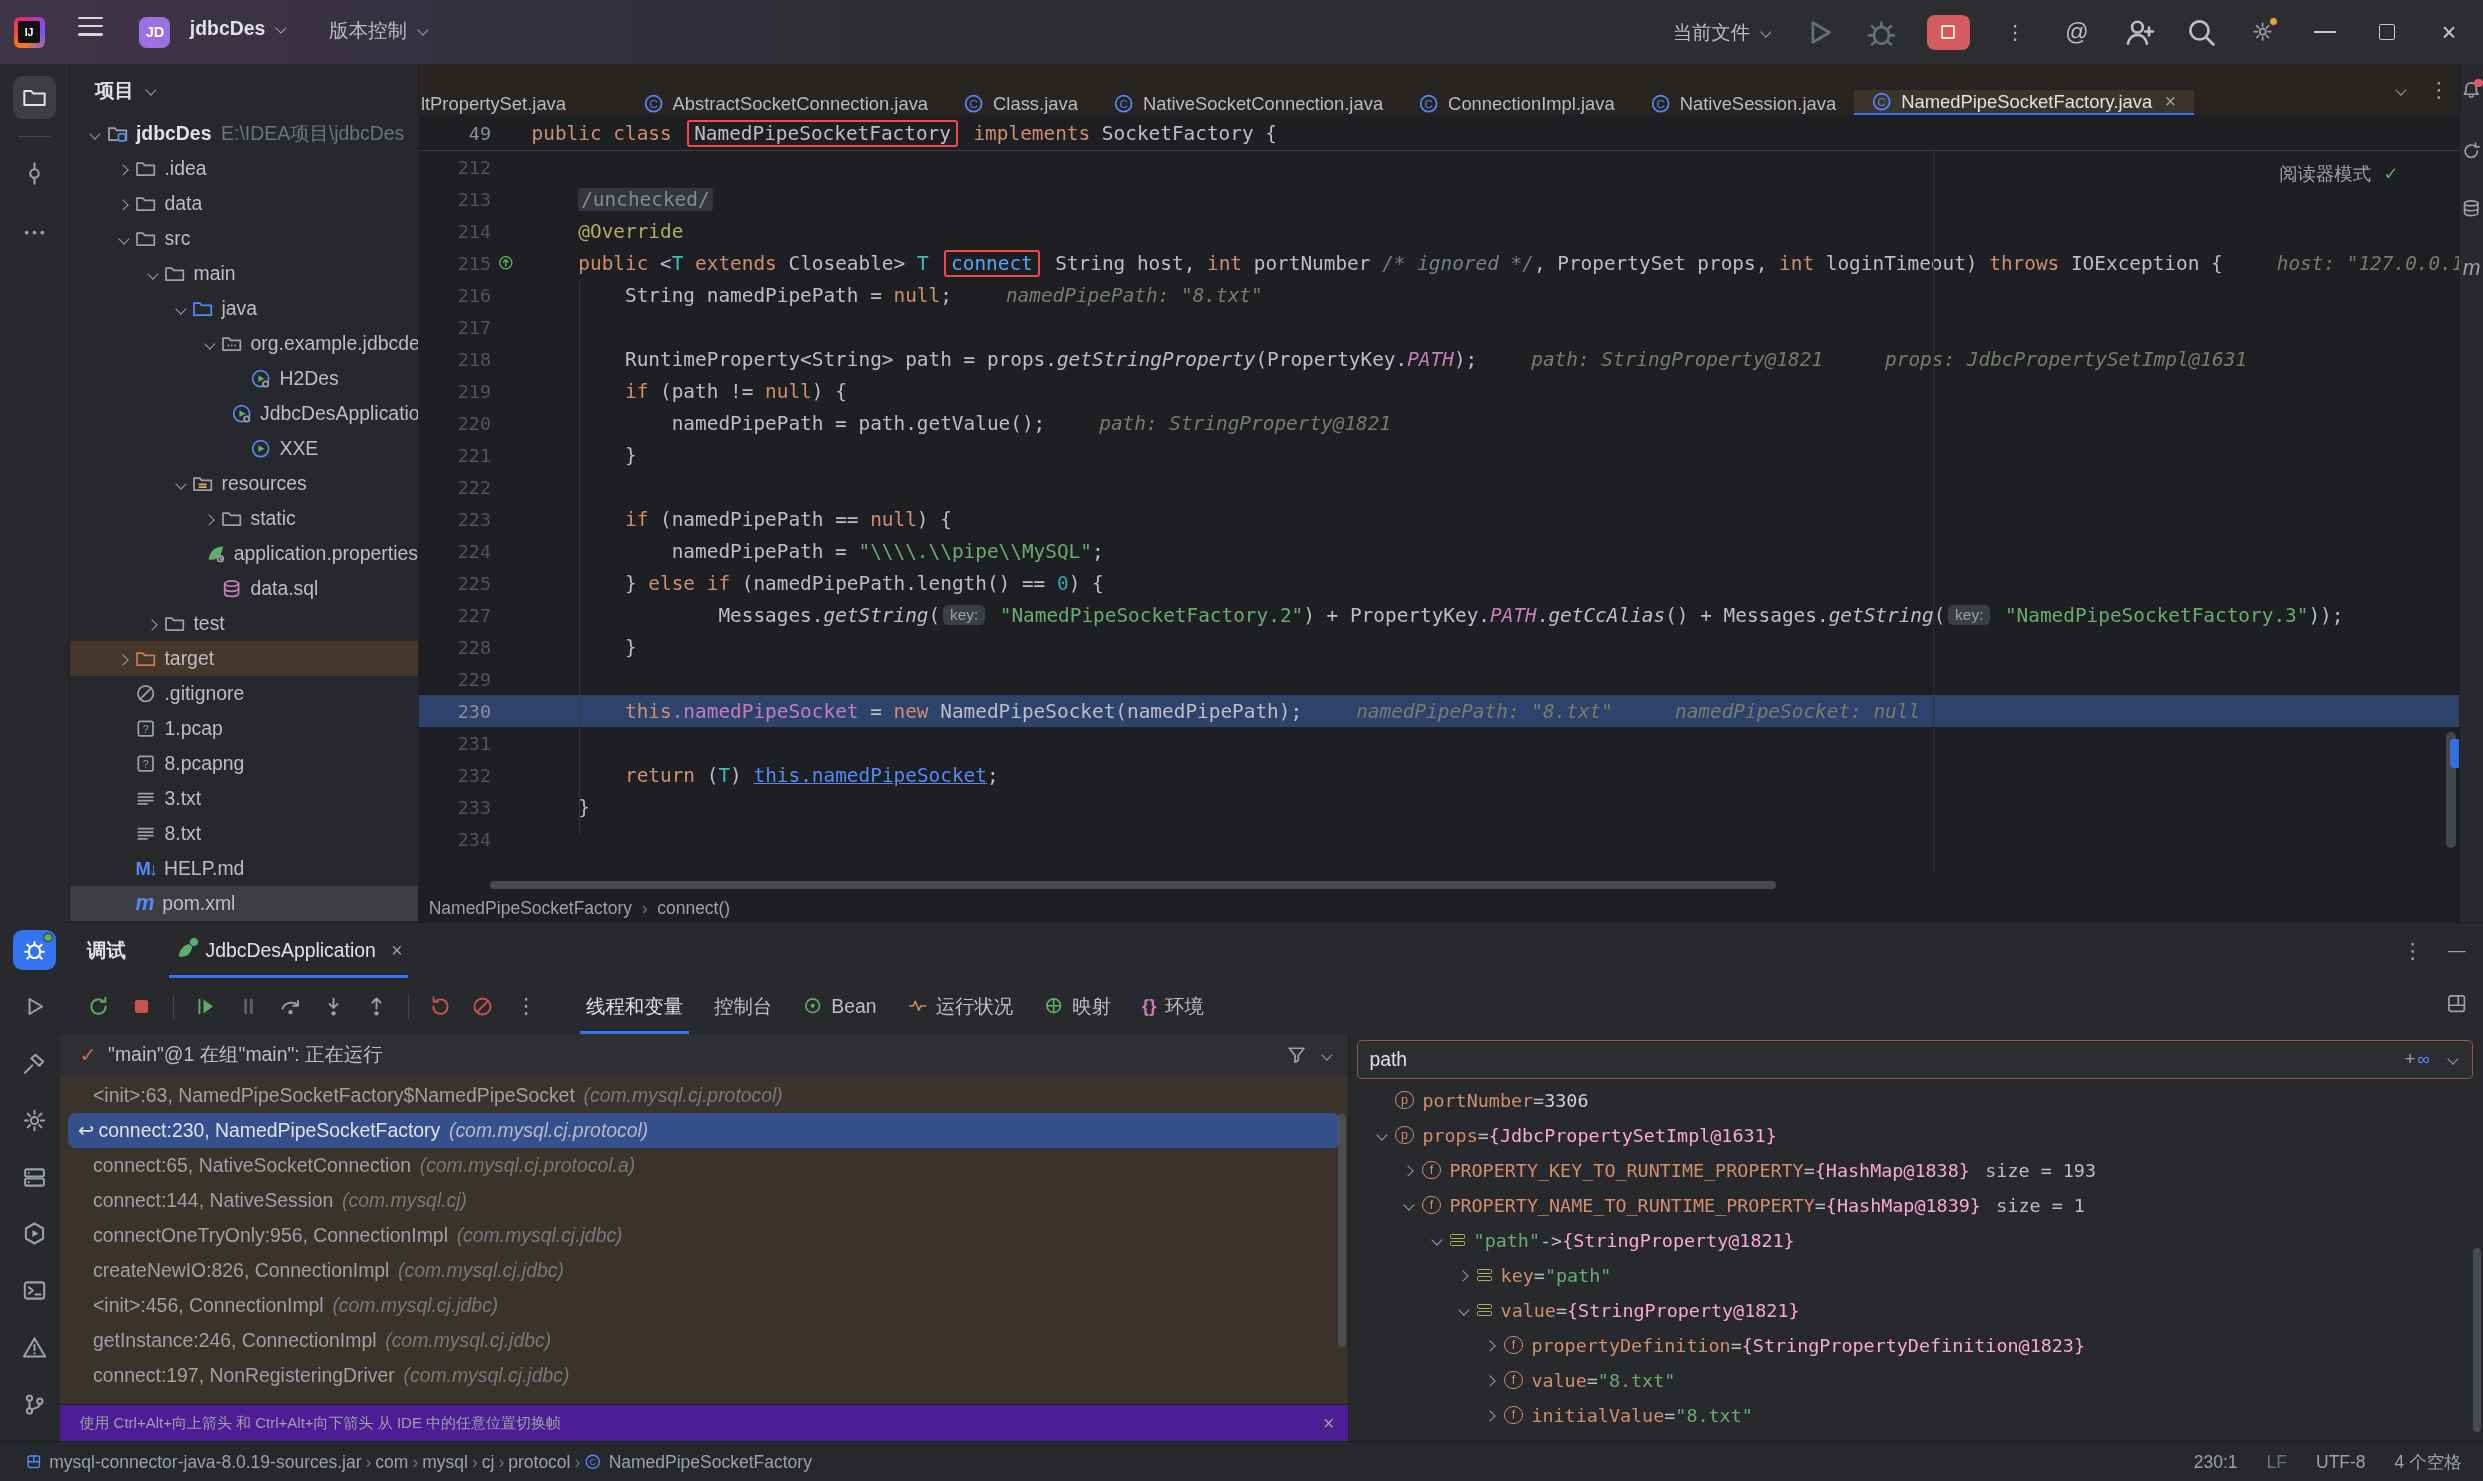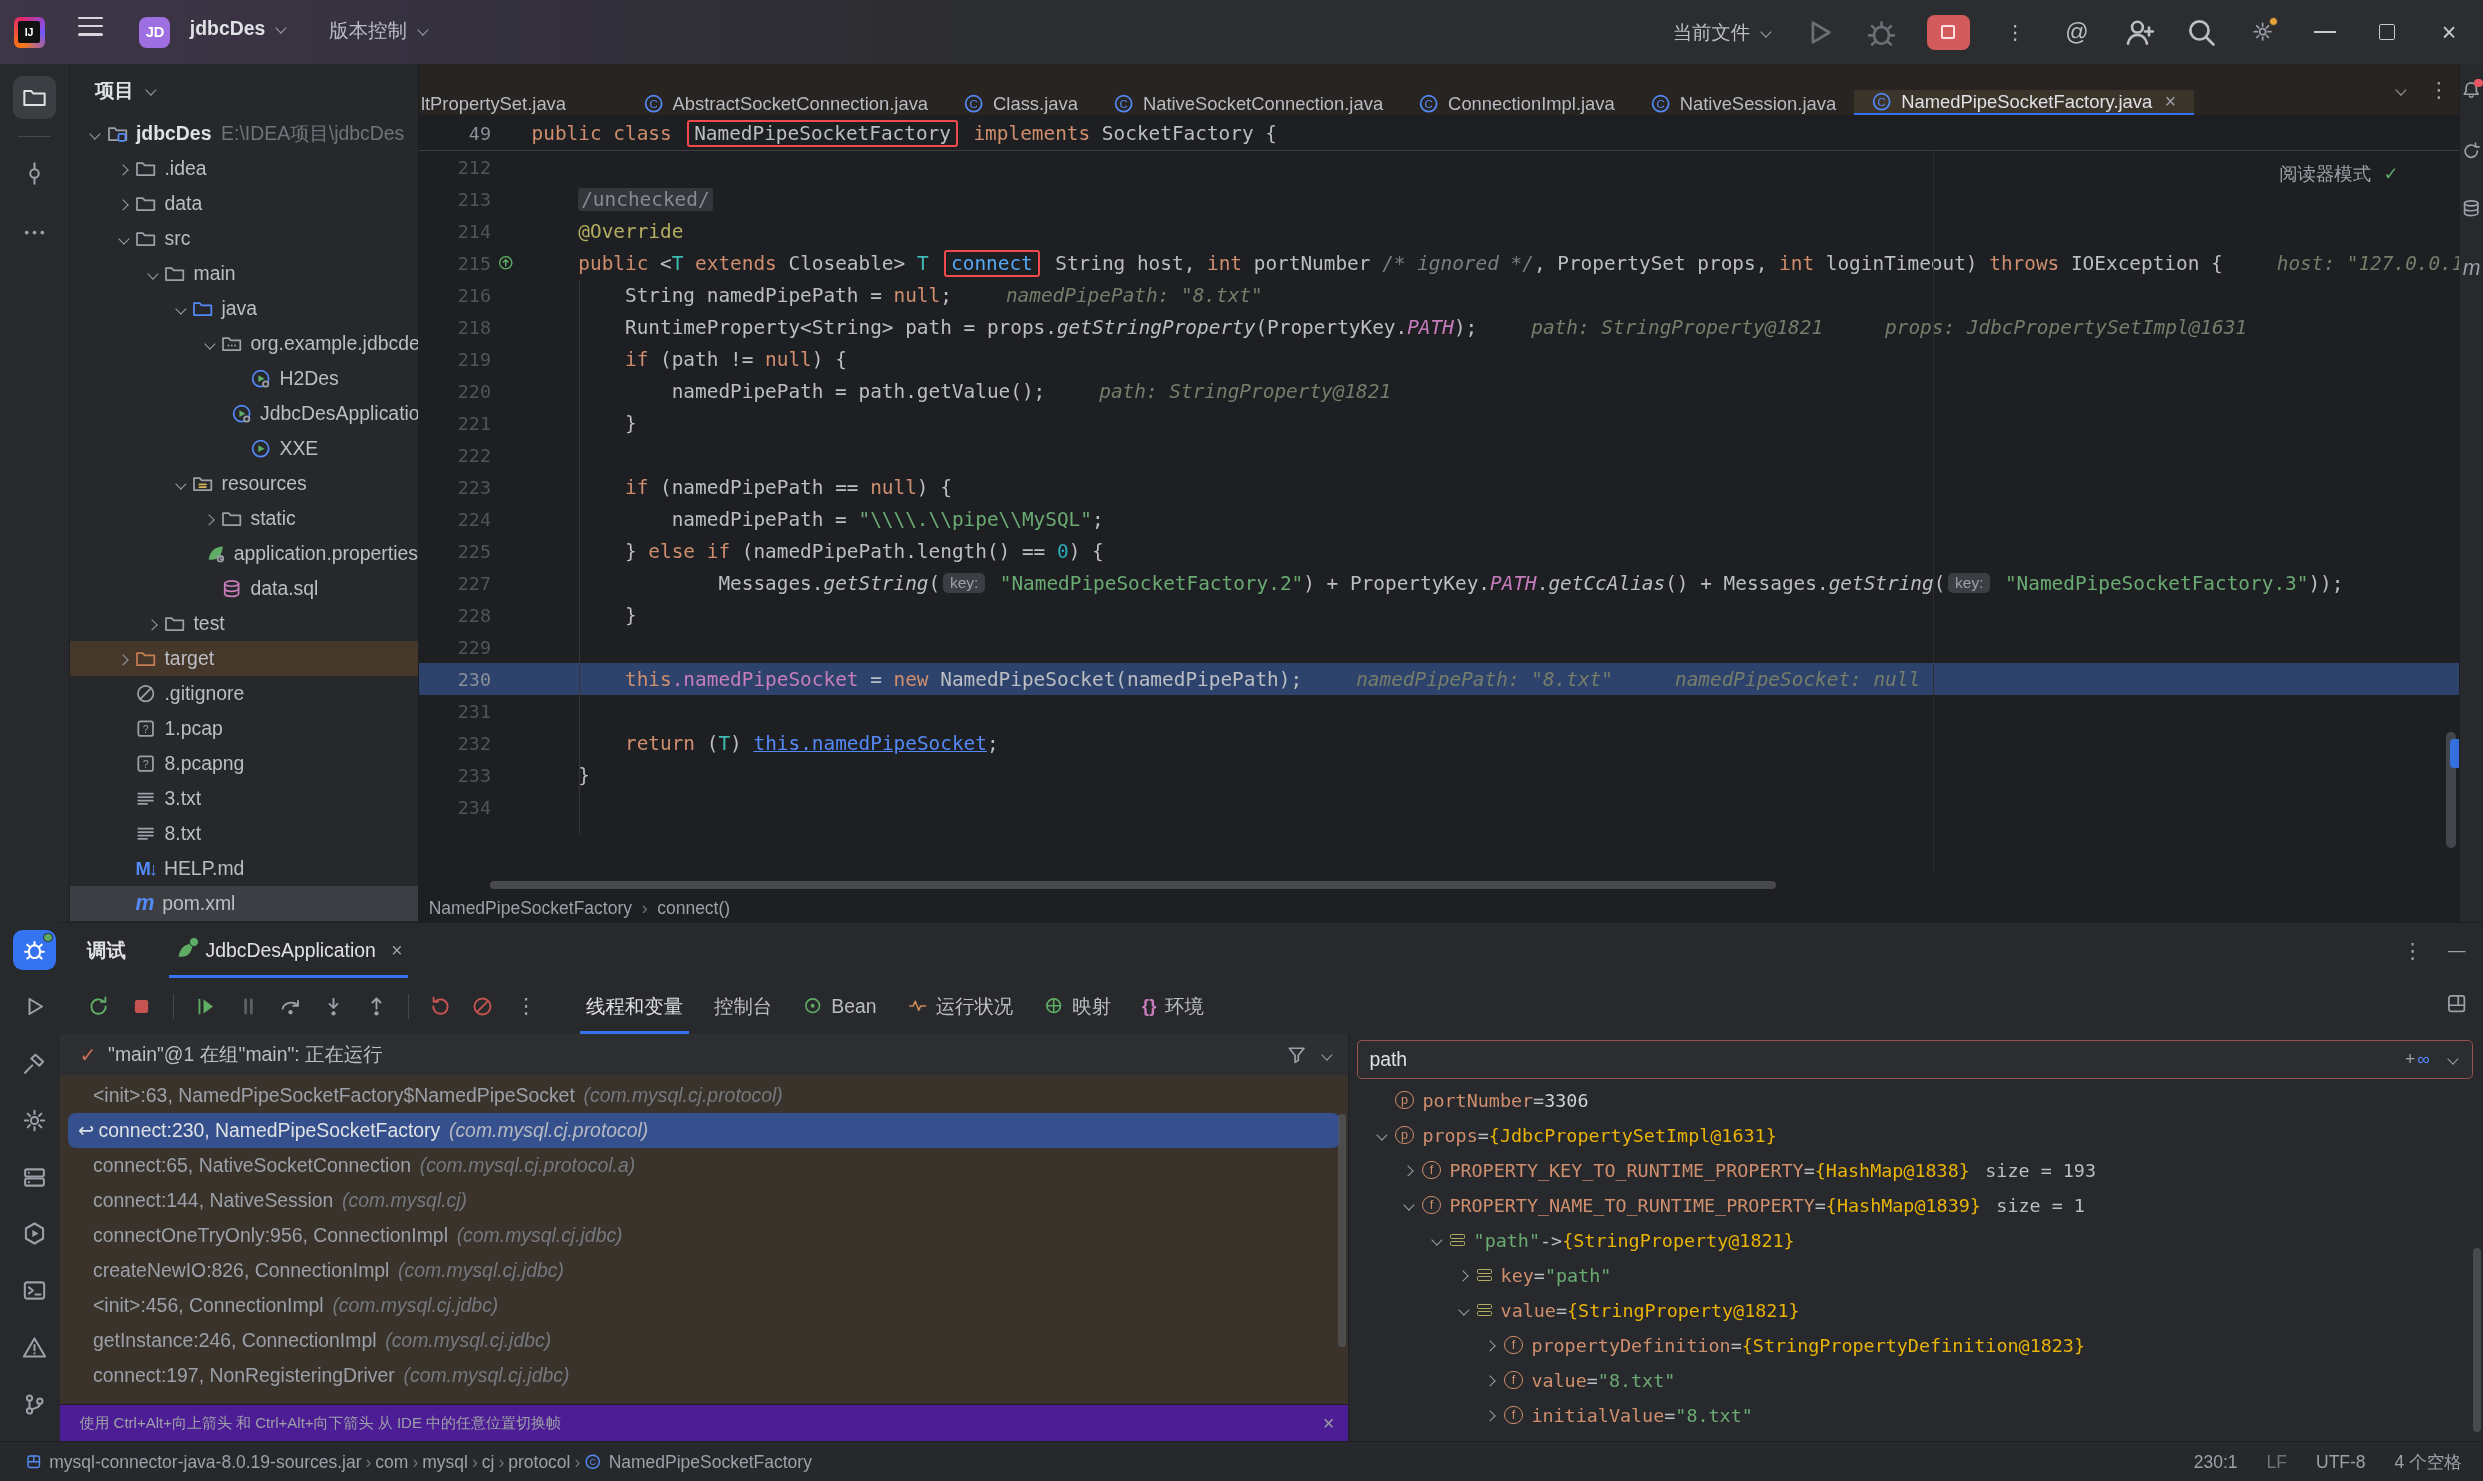--- a/index.html
+++ b/index.html
@@ -164,21 +164,21 @@
   #eval .chv{margin-left:15.5px}
   #vars{flex:1;overflow:hidden;font-family:"DejaVu Sans Mono",monospace;font-size:18.4px;position:relative}
   .vrow{height:35px;display:flex;align-items:center;white-space:nowrap}
   .vrow .chv{margin-right:5.8px}
   .vrow .vic{margin-right:8.7px}
   .cir{width:18.4px;height:18.4px;border:1.6px solid #cf8e6d;border-radius:50%;color:#cf8e6d;font-size:12.6px;display:flex;
     align-items:center;justify-content:center;font-family:"Liberation Sans",sans-serif;flex:none}
   .entry-ic{display:flex;flex-direction:column;gap:1.9px;flex:none}
   .entry-ic i{width:14.6px;height:4.9px;border:1.4px solid #b3ae60;border-radius:1.5px}
   .n-orange{color:#cf8e6d}.n-str{color:#6aab73}
-  .v-eq{color:#bcbec4}.v-plain{color:#cfd2d6}.v-ref{color:#eab308}.v-str{color:#6aab73}
+  .v-eq{color:#bcbec4}.v-plain{color:#cfd2d6}.v-ref{color:#f9a8d4}.v-str{color:#6aab73}
   .v-extra{color:#bcbec4;margin-left:15.5px}
   #vars-scroll{position:absolute;right:1.9px;top:165px;width:7.8px;height:184px;background:#55585e;border-radius:3.9px;opacity:.7}
 
   
   #status{position:absolute;left:0;bottom:0;width:2483px;height:41px;background:#26282b;border-top:1px solid #1e1f22;
     display:flex;align-items:center;padding:0 21.3px 0 25px;font-size:17.5px;color:#9da0a8}
   #crumbs{display:flex;align-items:center;gap:4px}
   #crumbs .g-sep{color:#6f737a}
   #status-right{margin-left:auto;display:flex;align-items:center;gap:29px}
   #status-right .dim{color:#6f737a}
@@ -667,20 +667,21 @@
       <div id="iguide"></div>
       <div id="lines">
           <div class="cl"><div class="gut"><span class="num">212</span><span class="gslot"></span></div><div class="codebody"></div></div>
           <div class="cl"><div class="gut"><span class="num">213</span><span class="gslot"></span></div><div class="codebody"><span class="td">    </span><span class="tfo">/unchecked/</span></div></div>
           <div class="cl"><div class="gut"><span class="num">214</span><span class="gslot"></span></div><div class="codebody"><span class="td">    </span><span class="ta">@Override</span></div></div>
           <div class="cl"><div class="gut"><span class="num">215</span><span class="gslot"><span class="ic"><svg viewBox="0 0 16 16">
                     <circle cx="8" cy="8" r="5.6" stroke="#5fad65"></circle>
                     <path d="M8 11V5.4M5.8 7.4L8 5.2l2.2 2.2" stroke="#5fad65"></path>
                   </svg></span></span></div><div class="codebody"><span class="tk">    public </span><span class="td">&lt;</span><span class="ttp">T</span><span class="tk"> extends </span><span class="td">Closeable&gt; </span><span class="ttp">T </span><span class="tmd rb">connect</span><span class="td"> String host, </span><span class="tk">int</span><span class="td"> portNumber </span><span class="tc">/* ignored */</span><span class="td">, PropertySet props, </span><span class="tk">int</span><span class="td"> loginTimeout) </span><span class="tk">throws</span><span class="td"> IOException {</span><span class="hint">host: "127.0.0.1"</span></div></div>
           <div class="cl"><div class="gut"><span class="num">216</span><span class="gslot"></span></div><div class="codebody"><span class="td">        String namedPipePath = </span><span class="tk">null</span><span class="td">;</span><span class="hint">namedPipePath: "8.txt"</span></div></div>
+          <div class="cl"><div class="gut"><span class="num">217</span><span class="gslot"></span></div><div class="codebody"></div></div>
           <div class="cl"><div class="gut"><span class="num">218</span><span class="gslot"></span></div><div class="codebody"><span class="td">        RuntimeProperty&lt;String&gt; path = props.</span><span class="tsm">getStringProperty</span><span class="td">(PropertyKey.</span><span class="tsf">PATH</span><span class="td">);</span><span class="hint">path: StringProperty@1821</span><span class="hint">props: JdbcPropertySetImpl@1631</span></div></div>
           <div class="cl"><div class="gut"><span class="num">219</span><span class="gslot"></span></div><div class="codebody"><span class="tk">        if </span><span class="td">(path != </span><span class="tk">null</span><span class="td">) {</span></div></div>
           <div class="cl"><div class="gut"><span class="num">220</span><span class="gslot"></span></div><div class="codebody"><span class="td">            namedPipePath = path.getValue();</span><span class="hint">path: StringProperty@1821</span></div></div>
           <div class="cl"><div class="gut"><span class="num">221</span><span class="gslot"></span></div><div class="codebody"><span class="td">        }</span></div></div>
           <div class="cl"><div class="gut"><span class="num">222</span><span class="gslot"></span></div><div class="codebody"></div></div>
           <div class="cl"><div class="gut"><span class="num">223</span><span class="gslot"></span></div><div class="codebody"><span class="tk">        if </span><span class="td">(namedPipePath == </span><span class="tk">null</span><span class="td">) {</span></div></div>
           <div class="cl"><div class="gut"><span class="num">224</span><span class="gslot"></span></div><div class="codebody"><span class="td">            namedPipePath = </span><span class="ts">"\\\\.\\pipe\\MySQL"</span><span class="td">;</span></div></div>
           <div class="cl"><div class="gut"><span class="num">225</span><span class="gslot"></span></div><div class="codebody"><span class="td">        } </span><span class="tk">else if </span><span class="td">(namedPipePath.length() == </span><span class="tn">0</span><span class="td">) {</span></div></div>
           <div class="cl"><div class="gut"><span class="num">227</span><span class="gslot"></span></div><div class="codebody"><span class="td">                Messages.</span><span class="tsm">getString</span><span class="td">(</span><span class="tch">key:</span><span class="ts"> "NamedPipeSocketFactory.2"</span><span class="td">) + PropertyKey.</span><span class="tsf">PATH</span><span class="td">.</span><span class="tsm">getCcAlias</span><span class="td">() + Messages.</span><span class="tsm">getString</span><span class="td">(</span><span class="tch">key:</span><span class="ts"> "NamedPipeSocketFactory.3"</span><span class="td">));</span></div></div>
           <div class="cl"><div class="gut"><span class="num">228</span><span class="gslot"></span></div><div class="codebody"><span class="td">        }</span></div></div>

